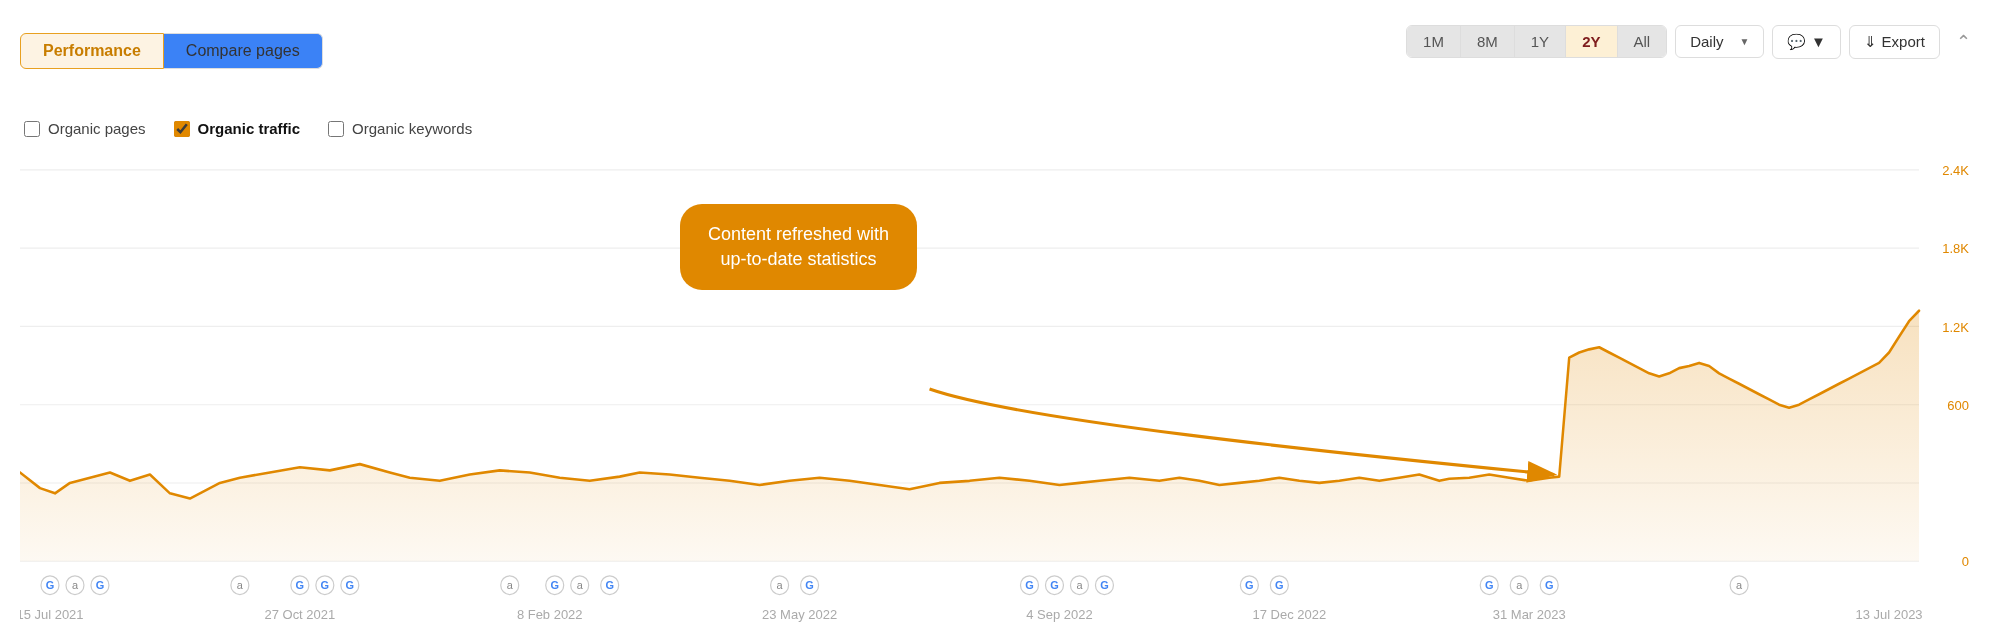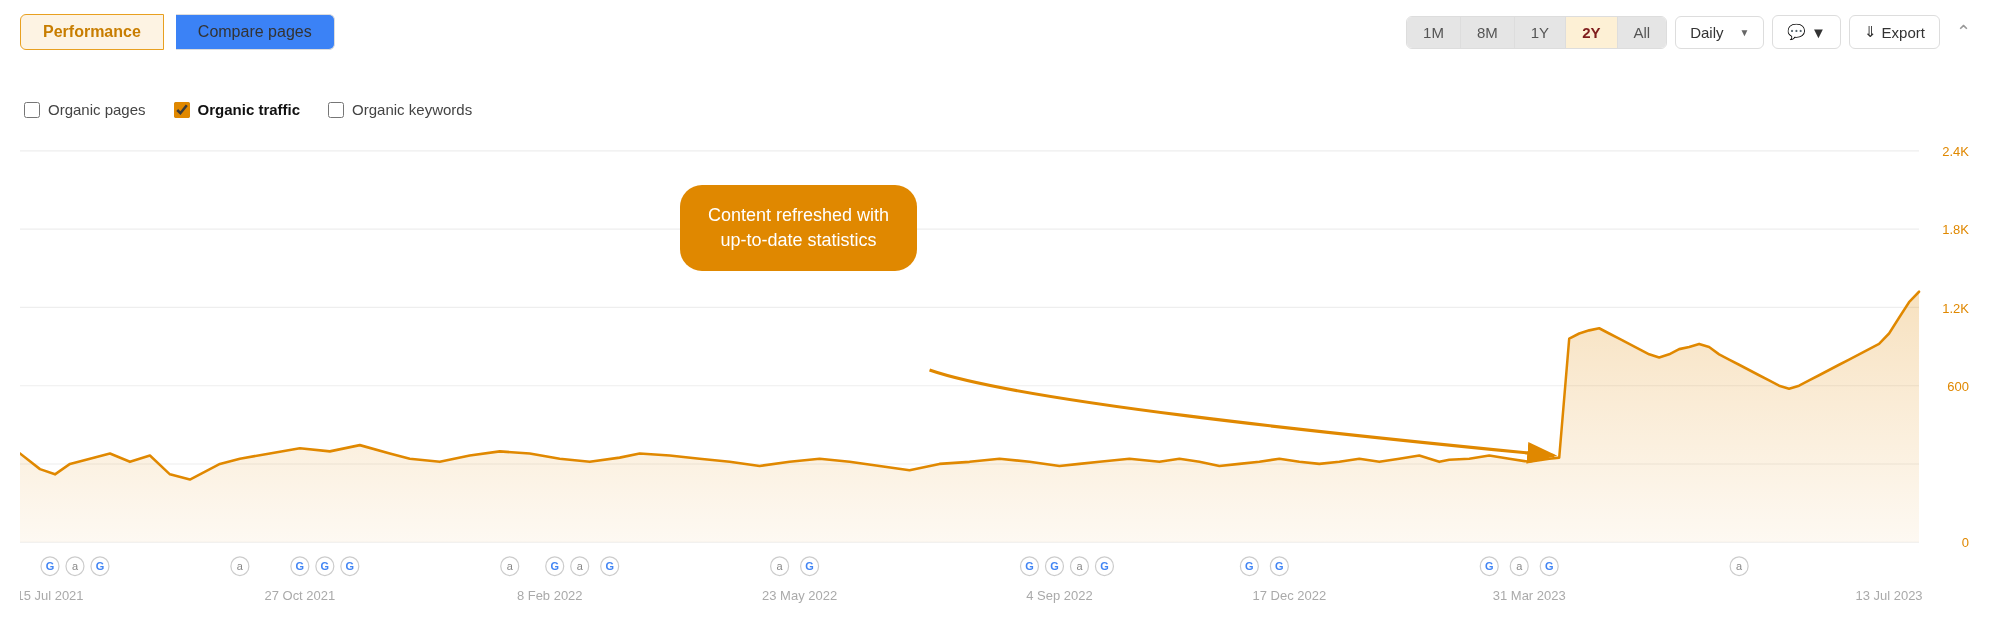--- a/index.html
+++ b/index.html
@@ -19,21 +19,22 @@
     }
     
     .header-row {
       display: flex;
       align-items: center;
       justify-content: space-between;
       margin-bottom: 14px;
     }
     .tab-group {
       display: flex;
-      gap: 12px;
+      gap: 0;
+      margin-top: 19px;
     }
     .tab {
       padding: 8px 22px;
       border: 1.5px solid #ddd;
       background: #3b82f6;
       cursor: pointer;
       font-size: 16px;
       font-weight: 500;
       color: #333;
       border-radius: 0;

